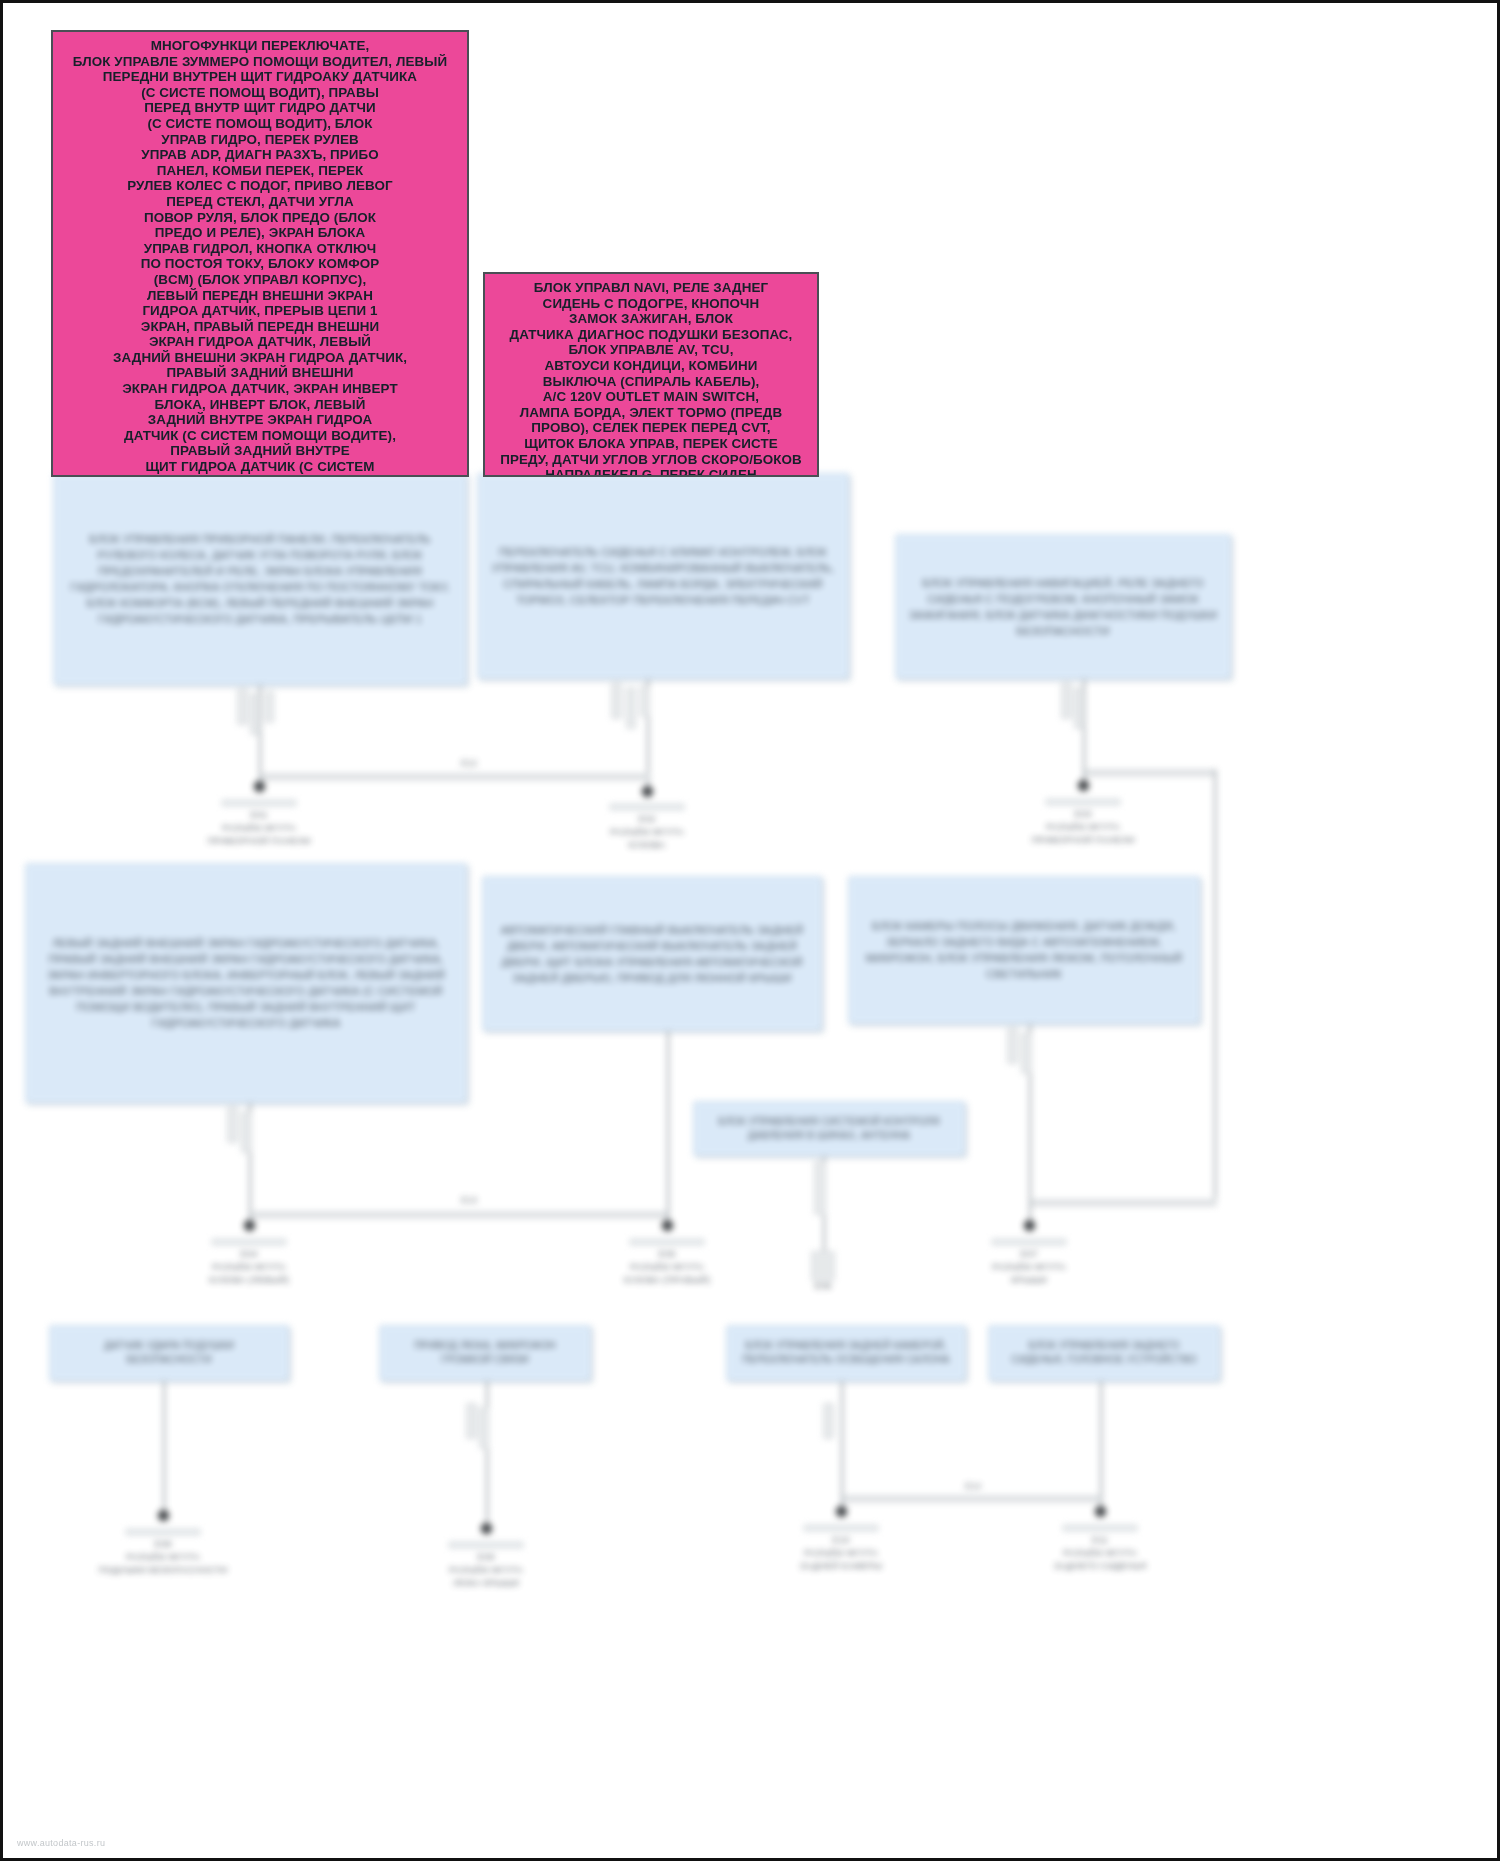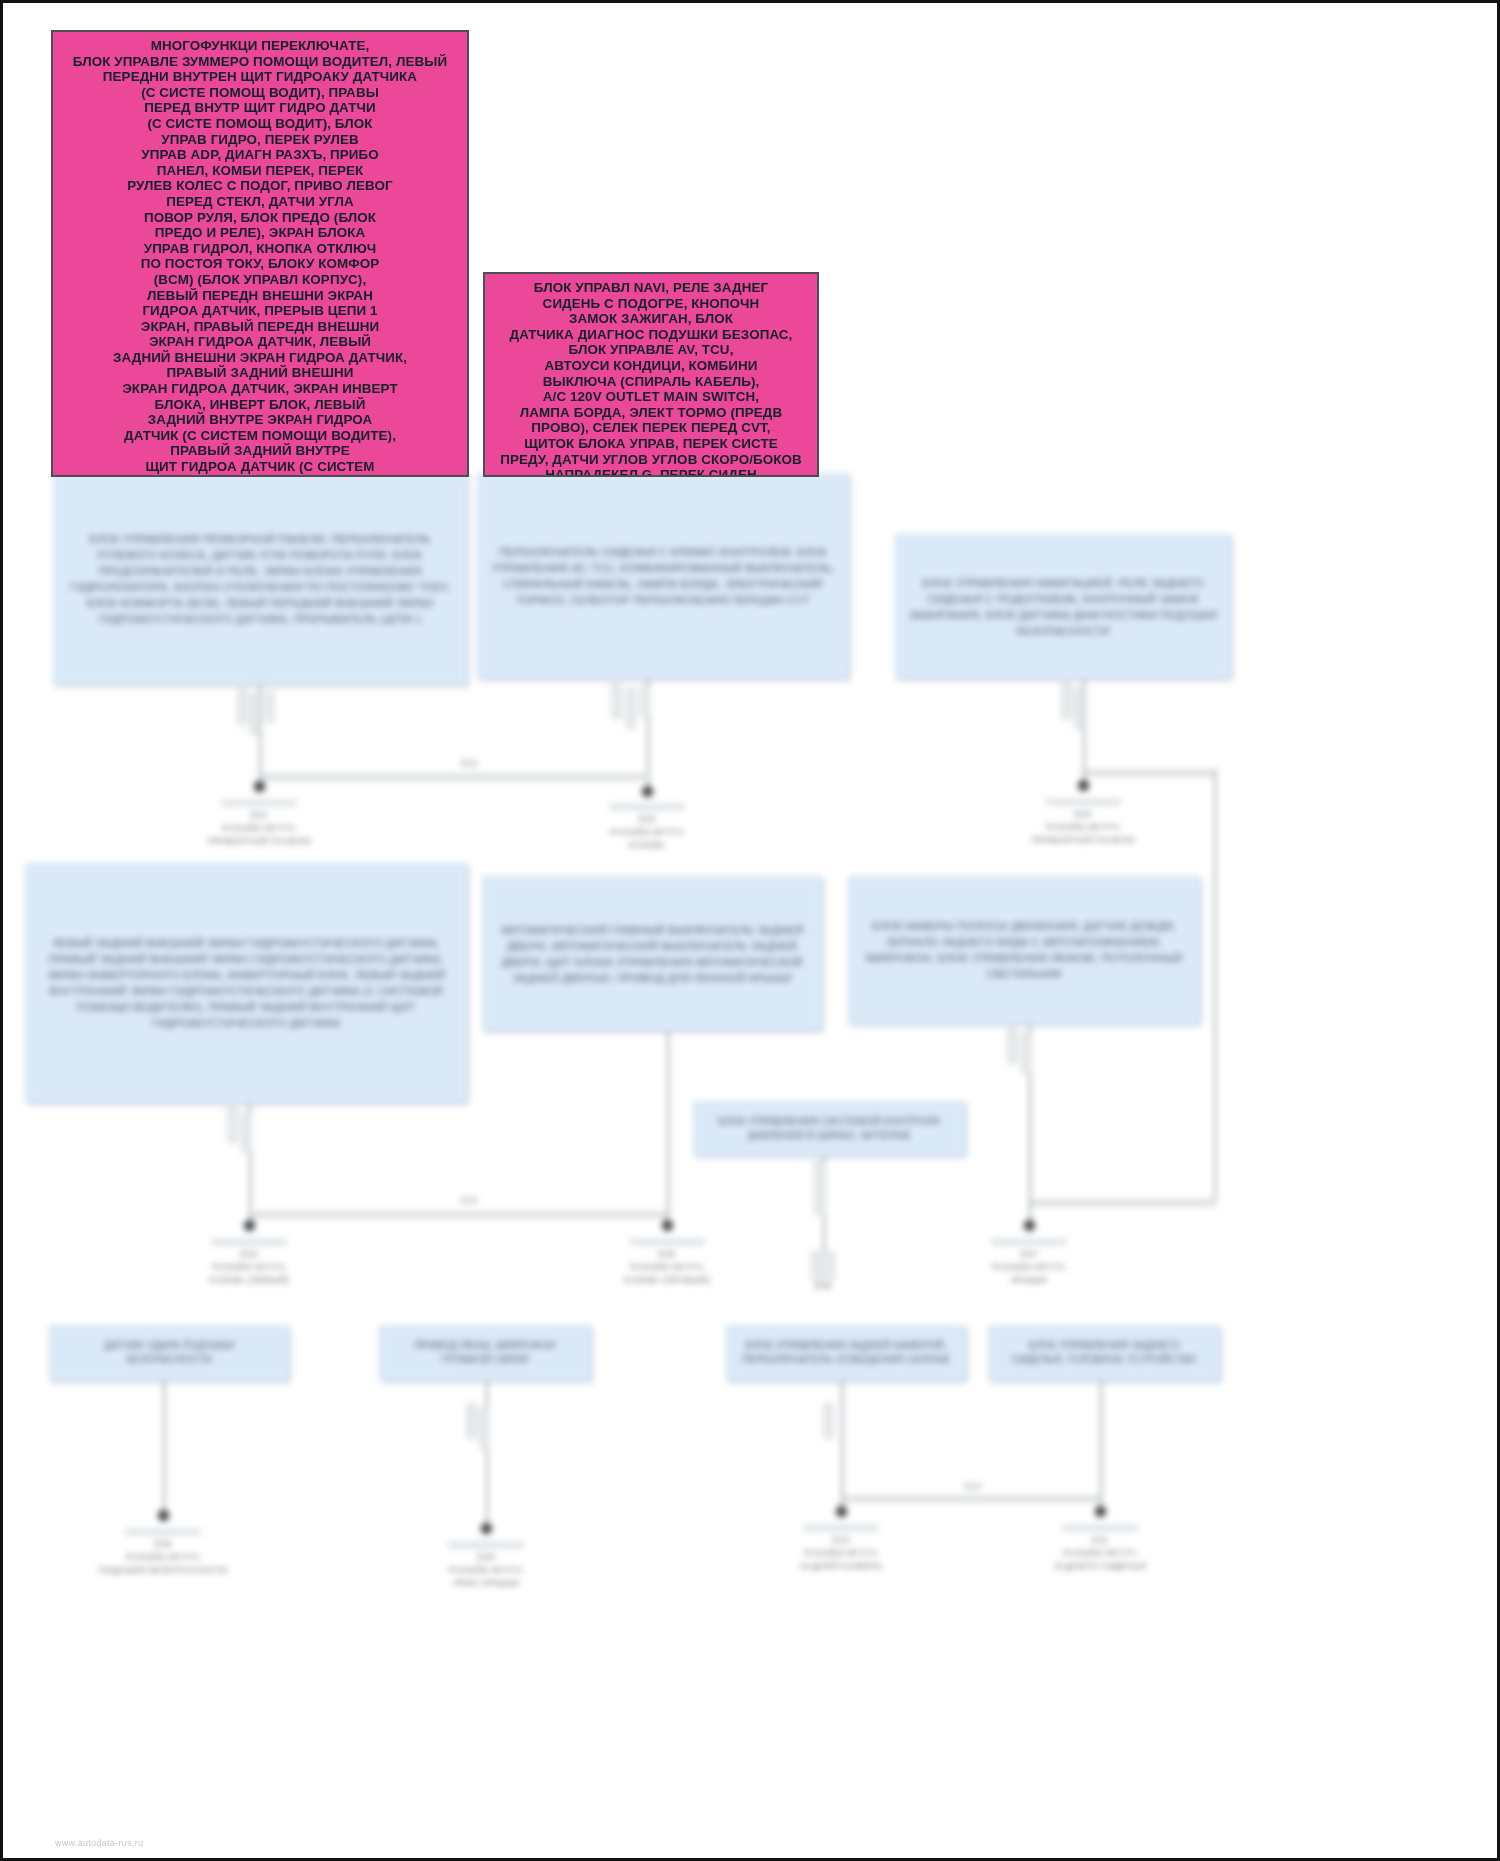--- a/index.html
+++ b/index.html
@@ -83,21 +83,20 @@
   }
   #tooltip-primary{left:48px;top:27px;width:418px;height:447px;}
   #tooltip-secondary{left:480px;top:269px;width:336px;height:205px;}
 
   
   #watermark{
     position:absolute;left:14px;bottom:10px;
     font-size:9px;color:#c3c7ca;letter-spacing:.3px;
     filter:blur(.6px);
     z-index:5;
-    margin-left:38px;
   }
 </style>
 </head>
 <body>
 
 <div id="stage">
 
   <div id="diagram-layer">
 
     <div class="node" id="nd-n1" style="left: 50px; top: 470px; width: 414px; height: 212px;">

